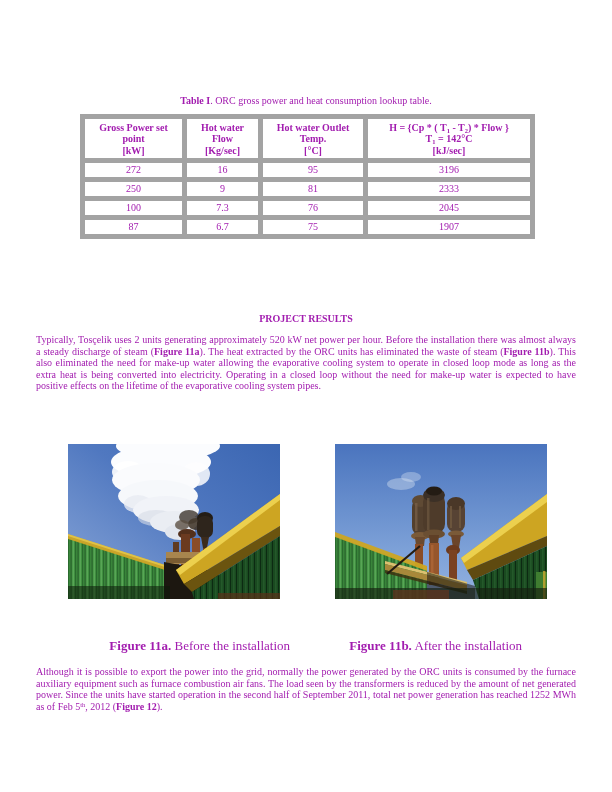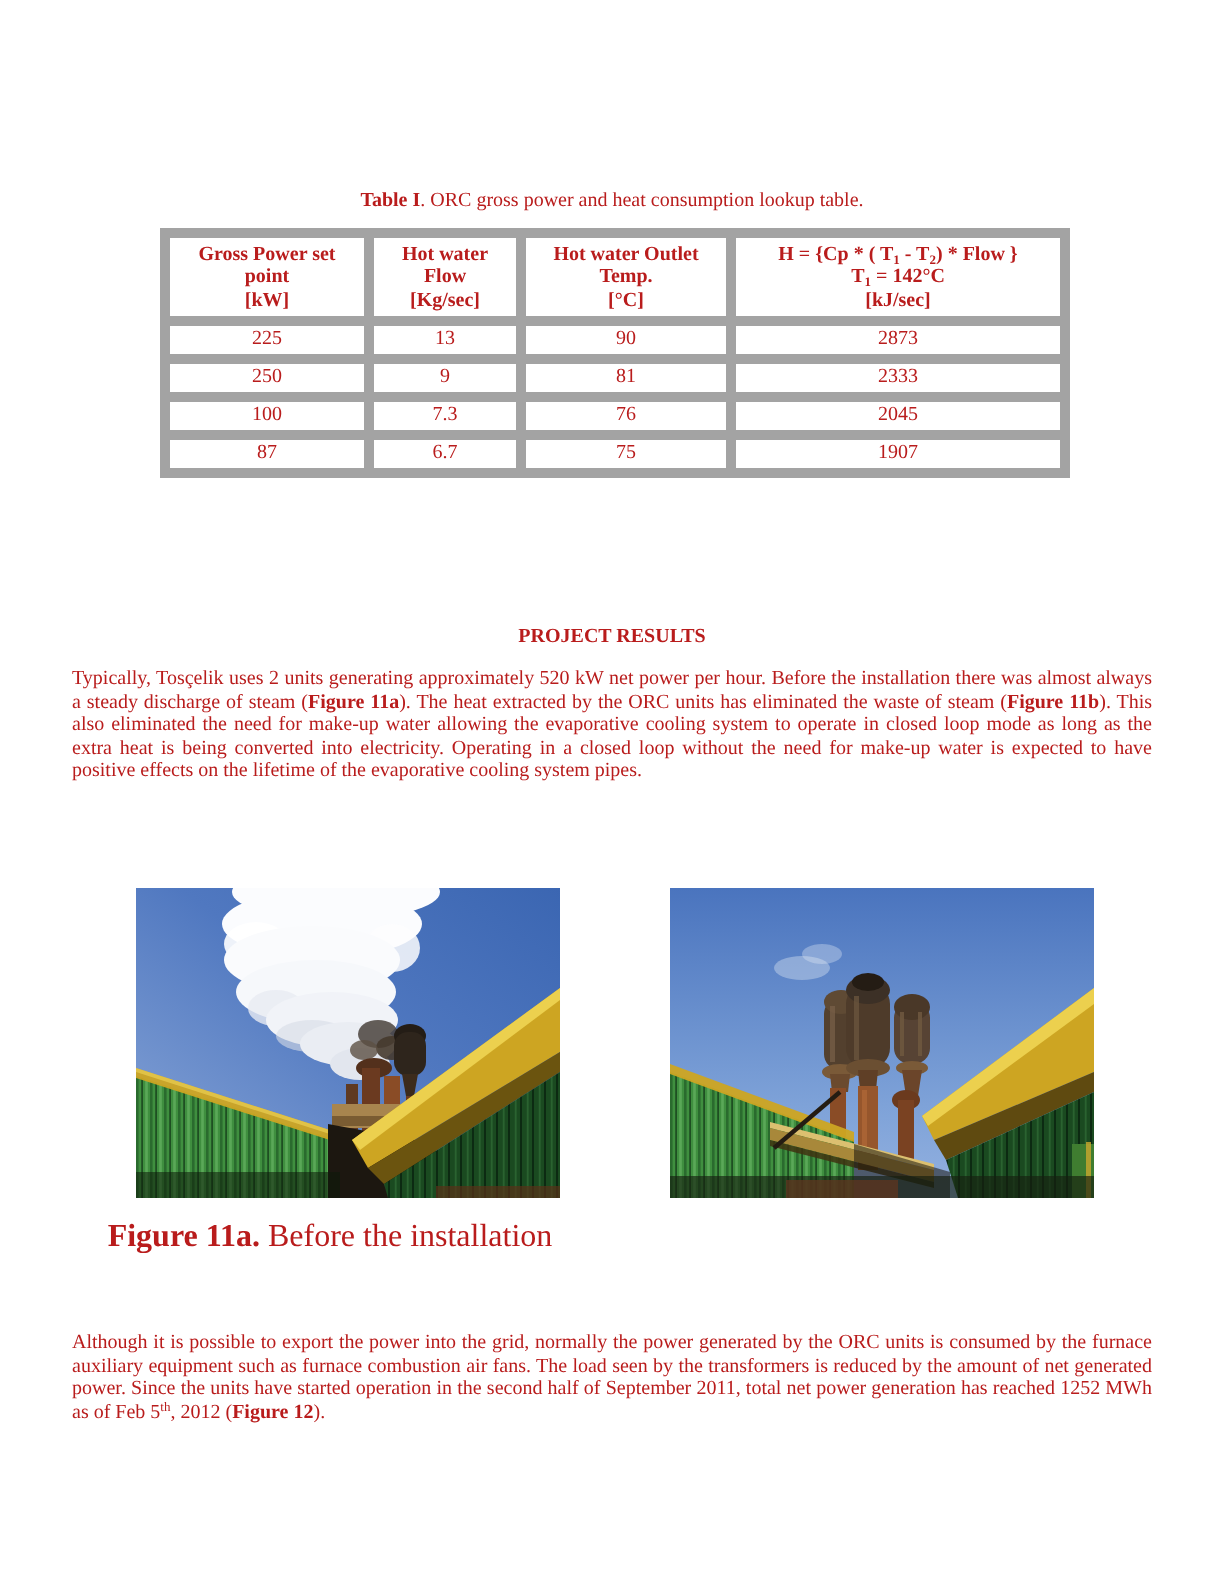--- a/index.html
+++ b/index.html
@@ -1,17 +1,17 @@
 <!DOCTYPE html>
 <html style="--sky-top: #3b66b2; --sky-light: #8aa7d8; --steam-white: #fbfcfe; --wall-green: #3f8f3f; --wall-green-dark: #1a4a20; --roof-yellow: #cda522; --roof-yellow-bright: #ecd04e; --pipe-brown: #8a4c26; --silencer-brown: #4e3b2a; --smoke-gray: #4a423c; --shadow-dark: #1c1710;"><head>
 <meta charset="utf-8">
 <style>
   html,body{margin:0;padding:0;background:#ffffff;}
   .page{position:relative;width:612px;height:792px;background:#ffffff;overflow:hidden;
-        font-family:"Liberation Serif","DejaVu Serif",serif;color:#b91c1c;}
+        font-family:"Liberation Serif","DejaVu Serif",serif;color:#a21caf;}
   .caption{position:absolute;left:0;width:612px;text-align:center;font-size:10px;}
   .b{font-weight:bold;}
   sub{font-size:6.5px;vertical-align:-2px;line-height:0;}
   sup{font-size:6.5px;vertical-align:3.5px;line-height:0;}
 
   table.lookup{position:absolute;top:114px;left:80px;width:450px;border-collapse:collapse;
                table-layout:fixed;}
   table.lookup th,table.lookup td{border:5px solid #a3a3a3;text-align:center;vertical-align:middle;
                font-size:10px;padding:0;}
   table.lookup th{font-weight:bold;line-height:11.4px;padding:3px 0 2px 0;}
@@ -20,21 +20,21 @@
 
   .heading{position:absolute;top:313px;left:0;width:612px;text-align:center;
            font-weight:bold;font-size:10px;}
   .para{position:absolute;left:36px;width:540px;font-size:10px;line-height:11.6px;
         text-align:justify;}
   #para1{top:334px;}
   #para2{top:666px;}
 
   .photo{position:absolute;top:444px;width:212px;height:155px;}
   #photoA{left:68px;} #photoB{left:335px;}
-  .figcap{position:absolute;top:610px;font-size:16px;text-align:center;}
+  .figcap{position:absolute;top:638px;font-size:13px;text-align:right;}
   #figcapA{left:40px;width:250px;}
   #figcapB{left:310px;width:212px;}
 
   .f-steam{fill:var(--steam-white,#fbfcfe);}
   .f-yellow{fill:var(--roof-yellow,#cda522);}
   .f-yellowhi{fill:var(--roof-yellow-bright,#ecd04e);}
   .f-pipe{fill:var(--pipe-brown,#8a4c26);}
   .f-smoke{fill:var(--smoke-gray,#4a423c);}
   .f-dark{fill:var(--shadow-dark,#1c1710);}
 </style>
@@ -55,24 +55,24 @@
     <thead>
       <tr>
         <th><span>Gross Power set</span><br><span>point</span><br><span>[kW]</span></th>
         <th><span>Hot water</span><br><span>Flow</span><br><span>[Kg/sec]</span></th>
         <th><span>Hot water Outlet</span><br><span>Temp.</span><br><span>[°C]</span></th>
         <th><span>H = {Cp * ( T</span><sub>1</sub><span> - T</span><sub>2</sub><span>) * Flow }</span><br><span>T</span><sub>1</sub><span> = 142°C</span><br><span>[kJ/sec]</span></th>
       </tr>
     </thead>
     <tbody>
         <tr>
-          <td>225</td>
-          <td>13</td>
-          <td>90</td>
-          <td>2873</td>
+          <td>272</td>
+          <td>16</td>
+          <td>95</td>
+          <td>3196</td>
         </tr>
         <tr>
           <td>250</td>
           <td>9</td>
           <td>81</td>
           <td>2333</td>
         </tr>
         <tr>
           <td>100</td>
           <td>7.3</td>
@@ -241,16 +241,17 @@
         <rect x="208" y="127" width="2.5" height="28" fill="#caa82e" opacity="0.8"></rect>
       </g>
       <g>
         <rect x="0" y="144" width="212" height="11" fill="#161f10" opacity="0.65"></rect>
         <rect x="58" y="146" width="56" height="9" fill="#5f351f" opacity="0.75"></rect>
       </g>
     </svg>
   </div>
 
   <div class="figcap" id="figcapA"><span class="b">Figure 11a.</span><span> Before the installation</span></div>
+  <div class="figcap" id="figcapB"><span class="b">Figure 11b.</span><span> After the installation</span></div>
 
   <div class="para" id="para2"><span>Although it is possible to export the power into the grid, normally the power generated by the ORC units is consumed by the furnace auxiliary equipment such as furnace combustion air fans. The load seen by the transformers is reduced by the amount of net generated power. Since the units have started operation in the second half of September 2011, total net power generation has reached 1252 MWh as of Feb 5</span><sup>th</sup><span>, 2012 (</span><span class="b">Figure 12</span><span>).</span></div>
 
 </div>
 
 </body></html>

